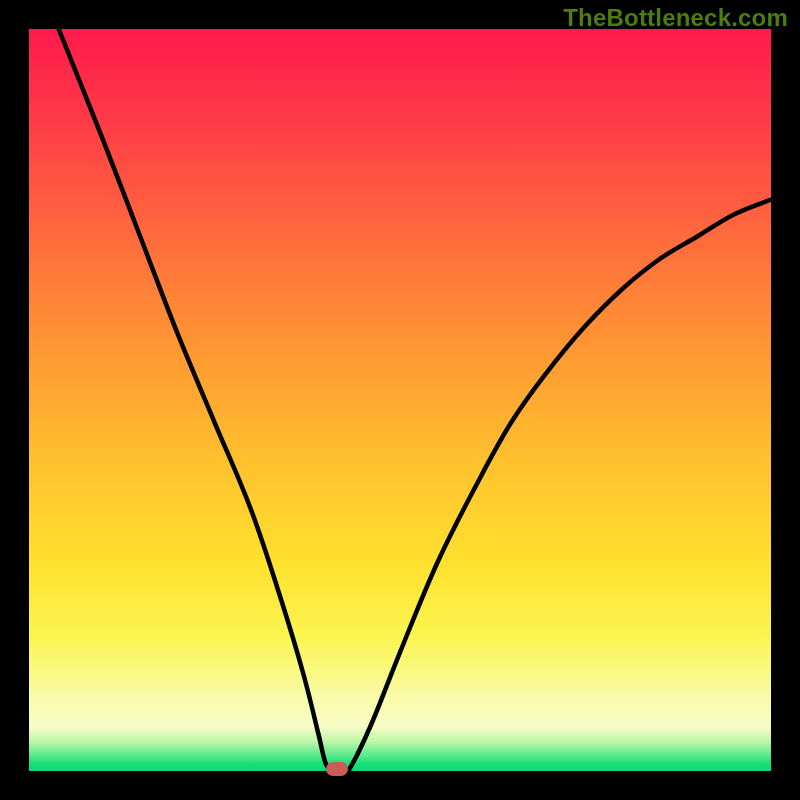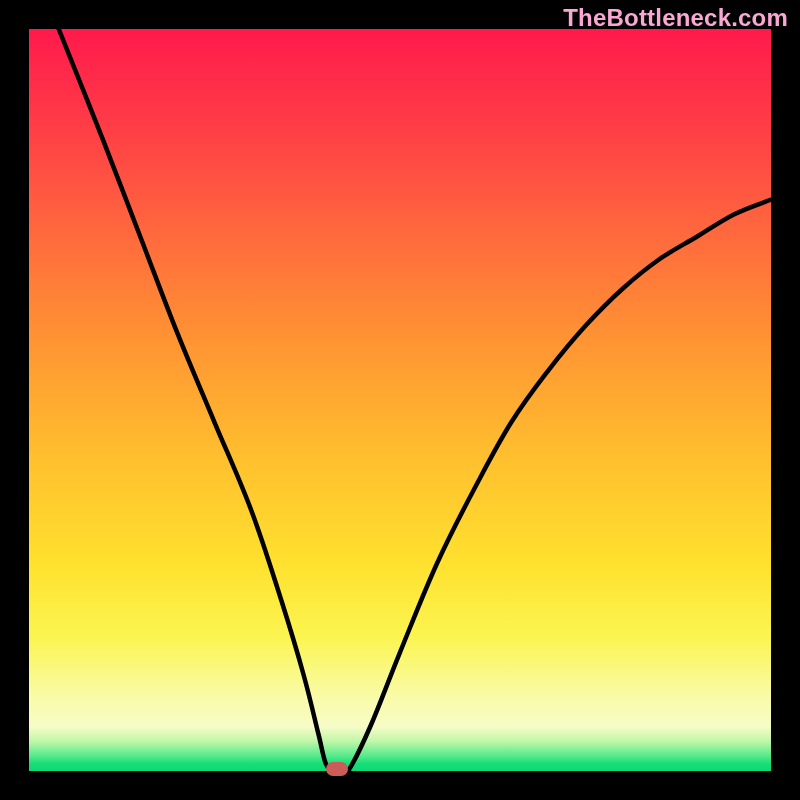--- a/index.html
+++ b/index.html
@@ -42,21 +42,21 @@
       #0bd876 100%
     );
   }
   .watermark {
     position: absolute;
     top: 4px;
     right: 12px;
     font-family: Arial, Helvetica, sans-serif;
     font-size: 24px;
     font-weight: 600;
-    color: #f9a8d4;
+    color: #4d7c0f;
     letter-spacing: 0.2px;
   }
   svg.curve {
     position: absolute;
     left: 0;
     top: 0;
     width: 742px;
     height: 742px;
   }
   .marker {

